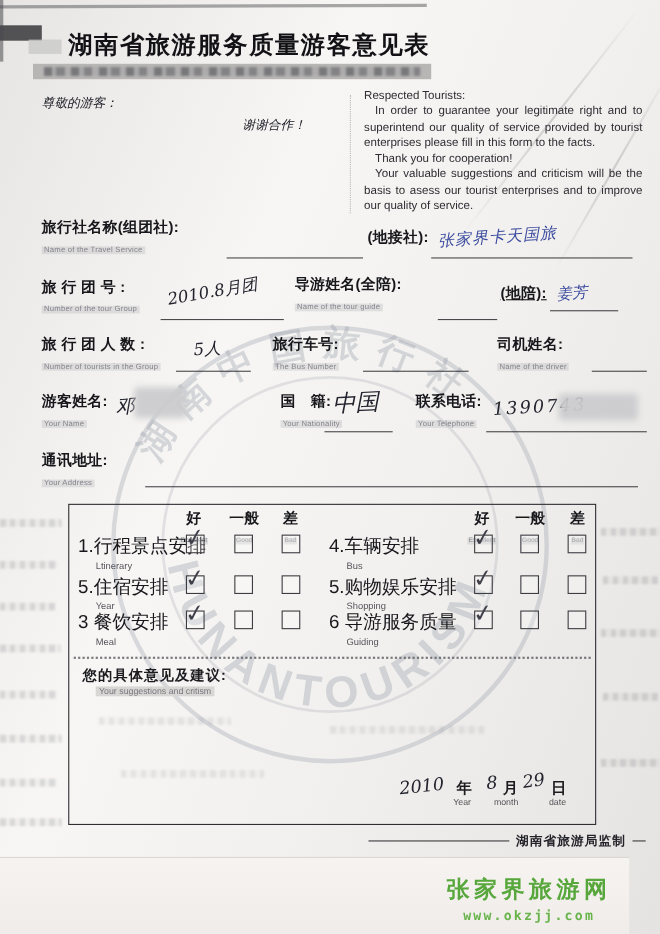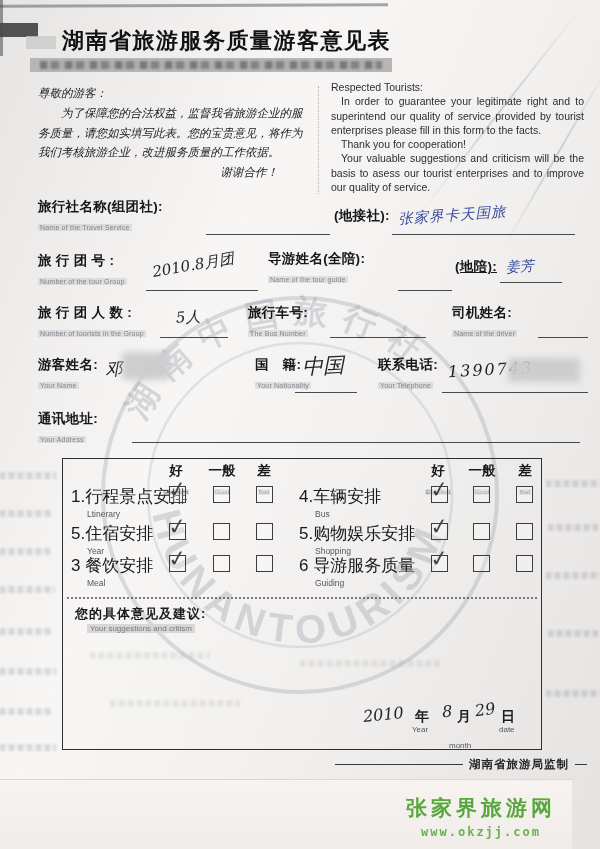--- a/index.html
+++ b/index.html
@@ -108,21 +108,20 @@
   </svg>
 
   <div class="title-tab"></div>
   <h1 class="title" style="margin:0;">湖南省旅游服务质量游客意见表</h1>
   <div class="subtitle-bar">
       <div class="smudge"></div>
     </div>
 
   <div class="intro-cn">
     <div>尊敬的游客：</div>
-    <div class="body">为了保障您的合法权益，监督我省旅游企业的服务质量，请您如实填写此表。您的宝贵意见，将作为我们考核旅游企业，改进服务质量的工作依据。</div>
     <div class="thanks">谢谢合作！</div>
   </div>
   <div class="intro-sep"></div>
   <div class="intro-en">
     <p class="t">Respected Tourists:</p>
     <p>In order to guarantee your legitimate right and to superintend our quality of service provided by tourist enterprises please fill in this form to the facts.</p>
     <p>Thank you for cooperation!</p>
     <p>Your valuable suggestions and criticism will be the basis to asess our tourist enterprises and to improve our quality of service.</p>
   </div>
 
@@ -272,21 +271,21 @@
 
     <div class="dotted"></div>
     <div class="sugg-cn">您的具体意见及建议:</div>
     <div class="sugg-en">Your suggestions and critism</div>
 
     <div class="hand" style="left:300px;top:246px;font-size:16px;transform:rotate(-6deg);">2010</div>
     <div class="dunit" style="left:352px;top:249px;">年</div>
     <div class="dlabel" style="left:349px;top:266px;">Year</div>
     <div class="hand" style="left:379px;top:243px;font-size:16px;">8</div>
     <div class="dunit" style="left:394px;top:249px;">月</div>
-    <div class="dlabel" style="left:386px;top:266px;margin-top:16px;">month</div>
+    <div class="dlabel" style="left:386px;top:266px;">month</div>
     <div class="hand" style="left:412px;top:241px;font-size:16px;transform:rotate(-8deg);">29</div>
     <div class="dunit" style="left:438px;top:249px;">日</div>
     <div class="dlabel" style="left:436px;top:266px;">date</div>
   </div>
 
   <div class="issuer">
     <div class="ln"></div>
     <div class="txt">湖南省旅游局监制</div>
     <div class="ln2"></div>
   </div>

